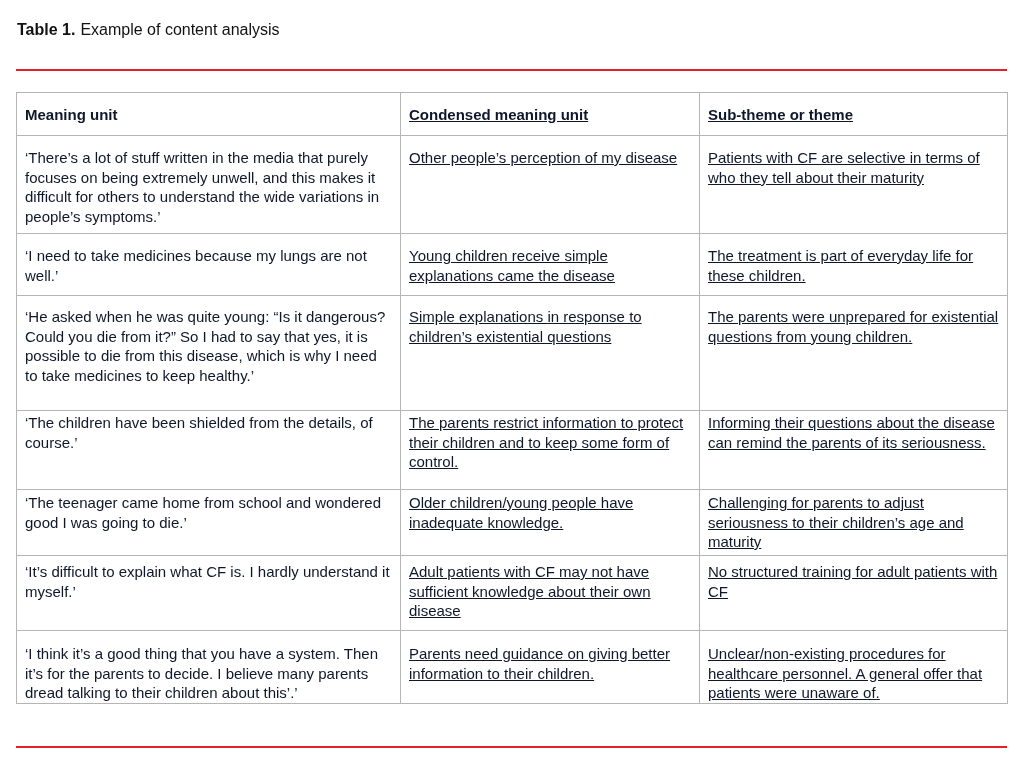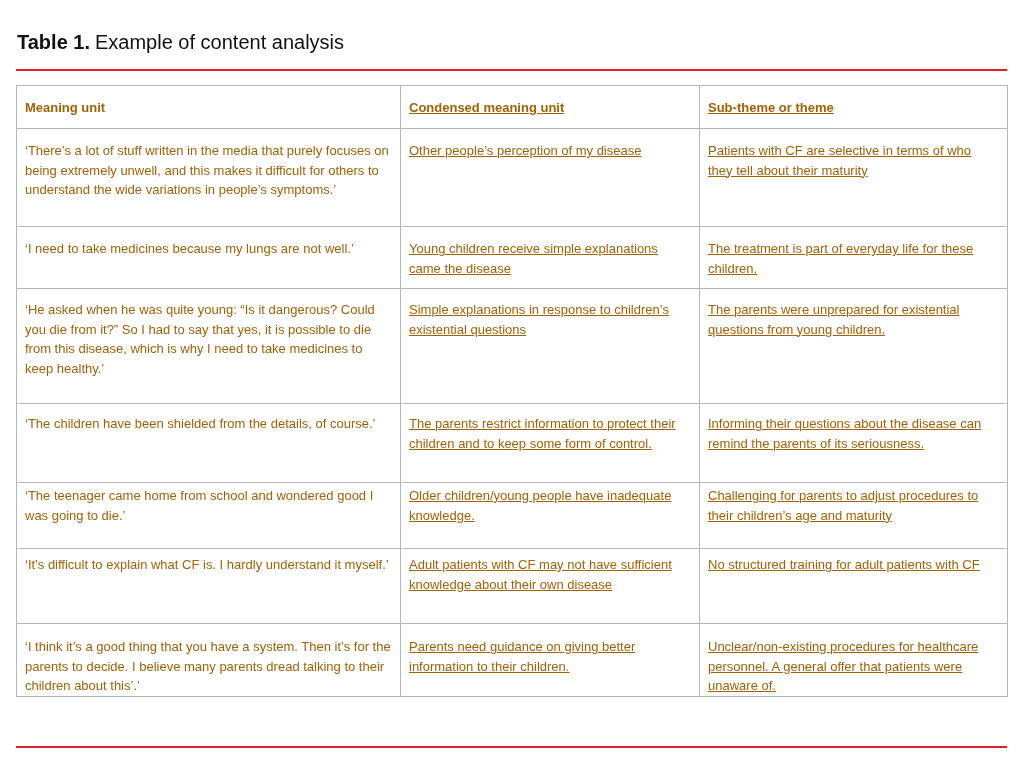--- a/index.html
+++ b/index.html
@@ -11,22 +11,22 @@
       width: 1024px;
       height: 775px;
       position: relative;
       overflow: hidden;
       font-family: "Liberation Sans", "DejaVu Sans", sans-serif;
       color: #1a1a1a;
     }
     .title {
       position: absolute;
       left: 17px;
-      top: 29px;
-      font-size: 20px;
+      top: 17px;
+      font-size: 16px;
       line-height: 26px;
       white-space: nowrap;
       color: #111;
     }
     .title .label {
       font-weight: bold;
     }
     .title .caption {
       font-weight: normal;
       margin-left: 5px;
@@ -37,27 +37,27 @@
       width: 991px;
       height: 2px;
       background: #e3202b;
     }
     .rule.top { top: 69px; }
     .rule.bottom { top: 746px; }
 
     table.content {
       position: absolute;
       left: 16px;
-      top: 85px;
+      top: 92px;
       width: 991px;
       border-collapse: collapse;
       table-layout: fixed;
-      font-size: 13px;
+      font-size: 15px;
       line-height: 19.5px;
-      color: #a16207;
+      color: #0f172a;
     }
     table.content col.c1 { width: 384px; }
     table.content col.c2 { width: 299px; }
     table.content col.c3 { width: 308px; }
 
     table.content th,
     table.content td {
       border: 1px solid #b5b5b5;
       vertical-align: top;
       text-align: left;
@@ -74,21 +74,21 @@
       height: 43px;
       vertical-align: middle;
       padding-top: 1px;
     }
     table.content td {
       padding-top: 12px;
     }
     tr.r1 td { height: 98px; }
     tr.r2 td { height: 62px; }
     tr.r3 td { height: 115px; padding-top: 11px; }
-    tr.r4 td { height: 79px; padding-top: 10px; }
+    tr.r4 td { height: 79px; padding-top: 2px; }
     tr.r5 td { height: 66px; padding-top: 3px; }
     tr.r6 td { height: 75px; padding-top: 6px; }
     tr.r7 td { height: 73px; padding-top: 13px; }
   </style>
 </head>
 <body>
 
 <div class="title">
   <span class="label">Table 1.</span><span class="caption">Example of content analysis</span>
 </div>
@@ -125,21 +125,21 @@
       <td>The parents were unprepared for existential questions from young children.</td>
     </tr>
     <tr class="r4">
       <td>‘The children have been shielded from the details, of course.’</td>
       <td>The parents restrict information to protect their children and to keep some form of control.</td>
       <td>Informing their questions about the disease can remind the parents of its seriousness.</td>
     </tr>
     <tr class="r5">
       <td>‘The teenager came home from school and wondered good I was going to die.’</td>
       <td>Older children/young people have inadequate knowledge.</td>
-      <td>Challenging for parents to adjust procedures to their children’s age and maturity</td>
+      <td>Challenging for parents to adjust seriousness to their children’s age and maturity</td>
     </tr>
     <tr class="r6">
       <td>‘It’s difficult to explain what CF is. I hardly understand it myself.’</td>
       <td>Adult patients with CF may not have sufficient knowledge about their own disease</td>
       <td>No structured training for adult patients with CF</td>
     </tr>
     <tr class="r7">
       <td>‘I think it’s a good thing that you have a system. Then it’s for the parents to decide. I believe many parents dread talking to their children about this’.’</td>
       <td>Parents need guidance on giving better information to their children.</td>
       <td>Unclear/non-existing procedures for healthcare personnel. A general offer that patients were unaware of.</td>

